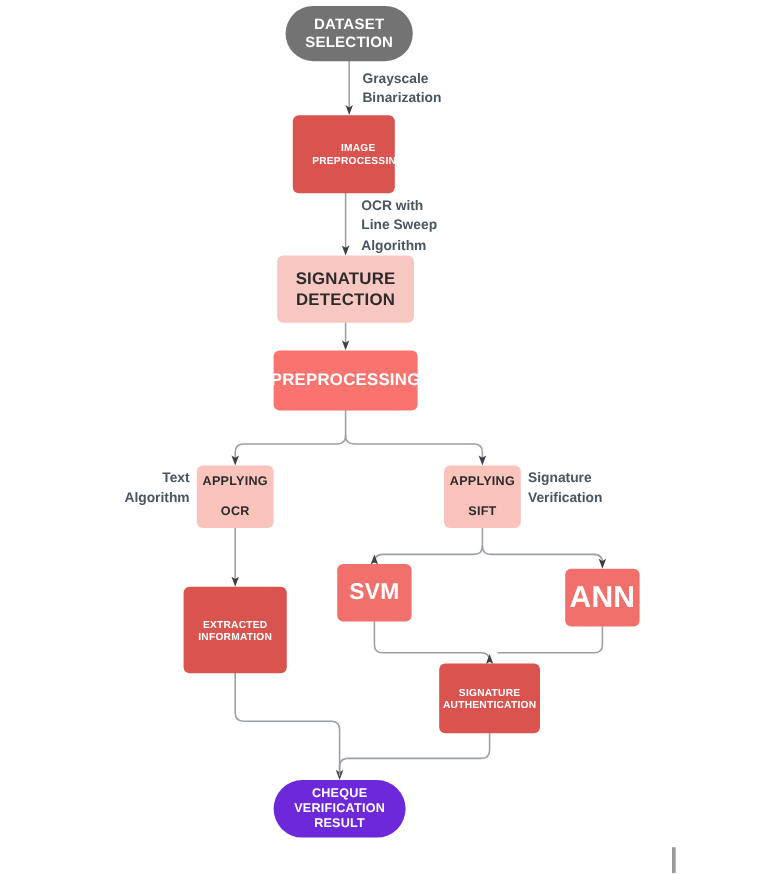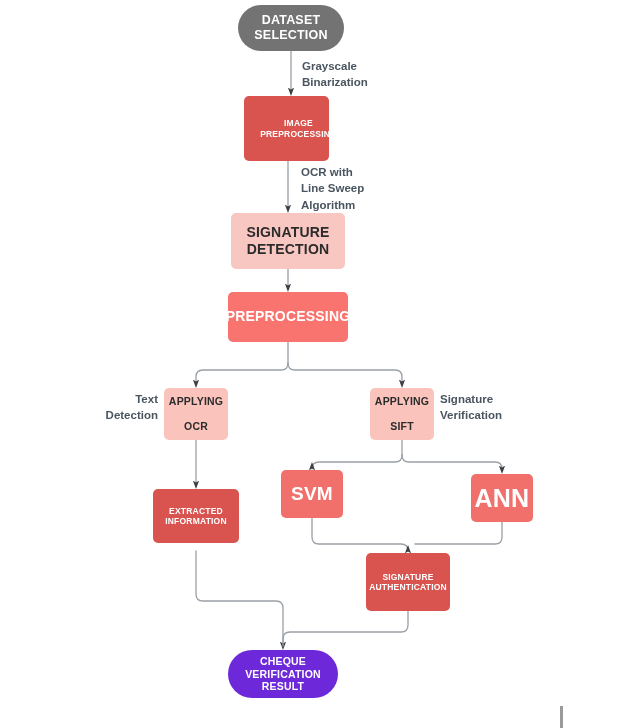--- a/index.html
+++ b/index.html
@@ -79,21 +79,21 @@
     border-radius: 5px;
     font-size: 19px; font-weight: 700;
   }
   .n-ann {
     left: 471px; top: 474px; width: 62px; height: 48px;
     background: #f1706c; color: #ffffff;
     border-radius: 5px;
     font-size: 25px; font-weight: 700;
   }
   .n-extracted {
-    left: 153px; top: 489px; width: 86px; height: 54px;
+    left: 153px; top: 489px; width: 86px; height: 72px;
     background: #d9534f; color: #ffffff;
     border-radius: 5px;
     font-size: 8.5px; font-weight: 700;
   }
   .n-sigauth {
     left: 366px; top: 553px; width: 84px; height: 58px;
     background: #d9534f; color: #ffffff;
     border-radius: 5px;
     font-size: 8.5px; font-weight: 700;
   }
@@ -219,19 +219,19 @@
 VERIFICATION
 RESULT</span>
   </div>
 
   <div class="elabel el-gray">Grayscale
 Binarization</div>
   <div class="elabel el-ocr">OCR with
 Line Sweep
 Algorithm</div>
   <div class="elabel el-text">Text
-Detection</div>
+Algorithm</div>
   <div class="elabel el-sig">Signature
 Verification</div>
 
   <div class="edge-artifact"></div>
 
 </div>
 
 </body></html>

